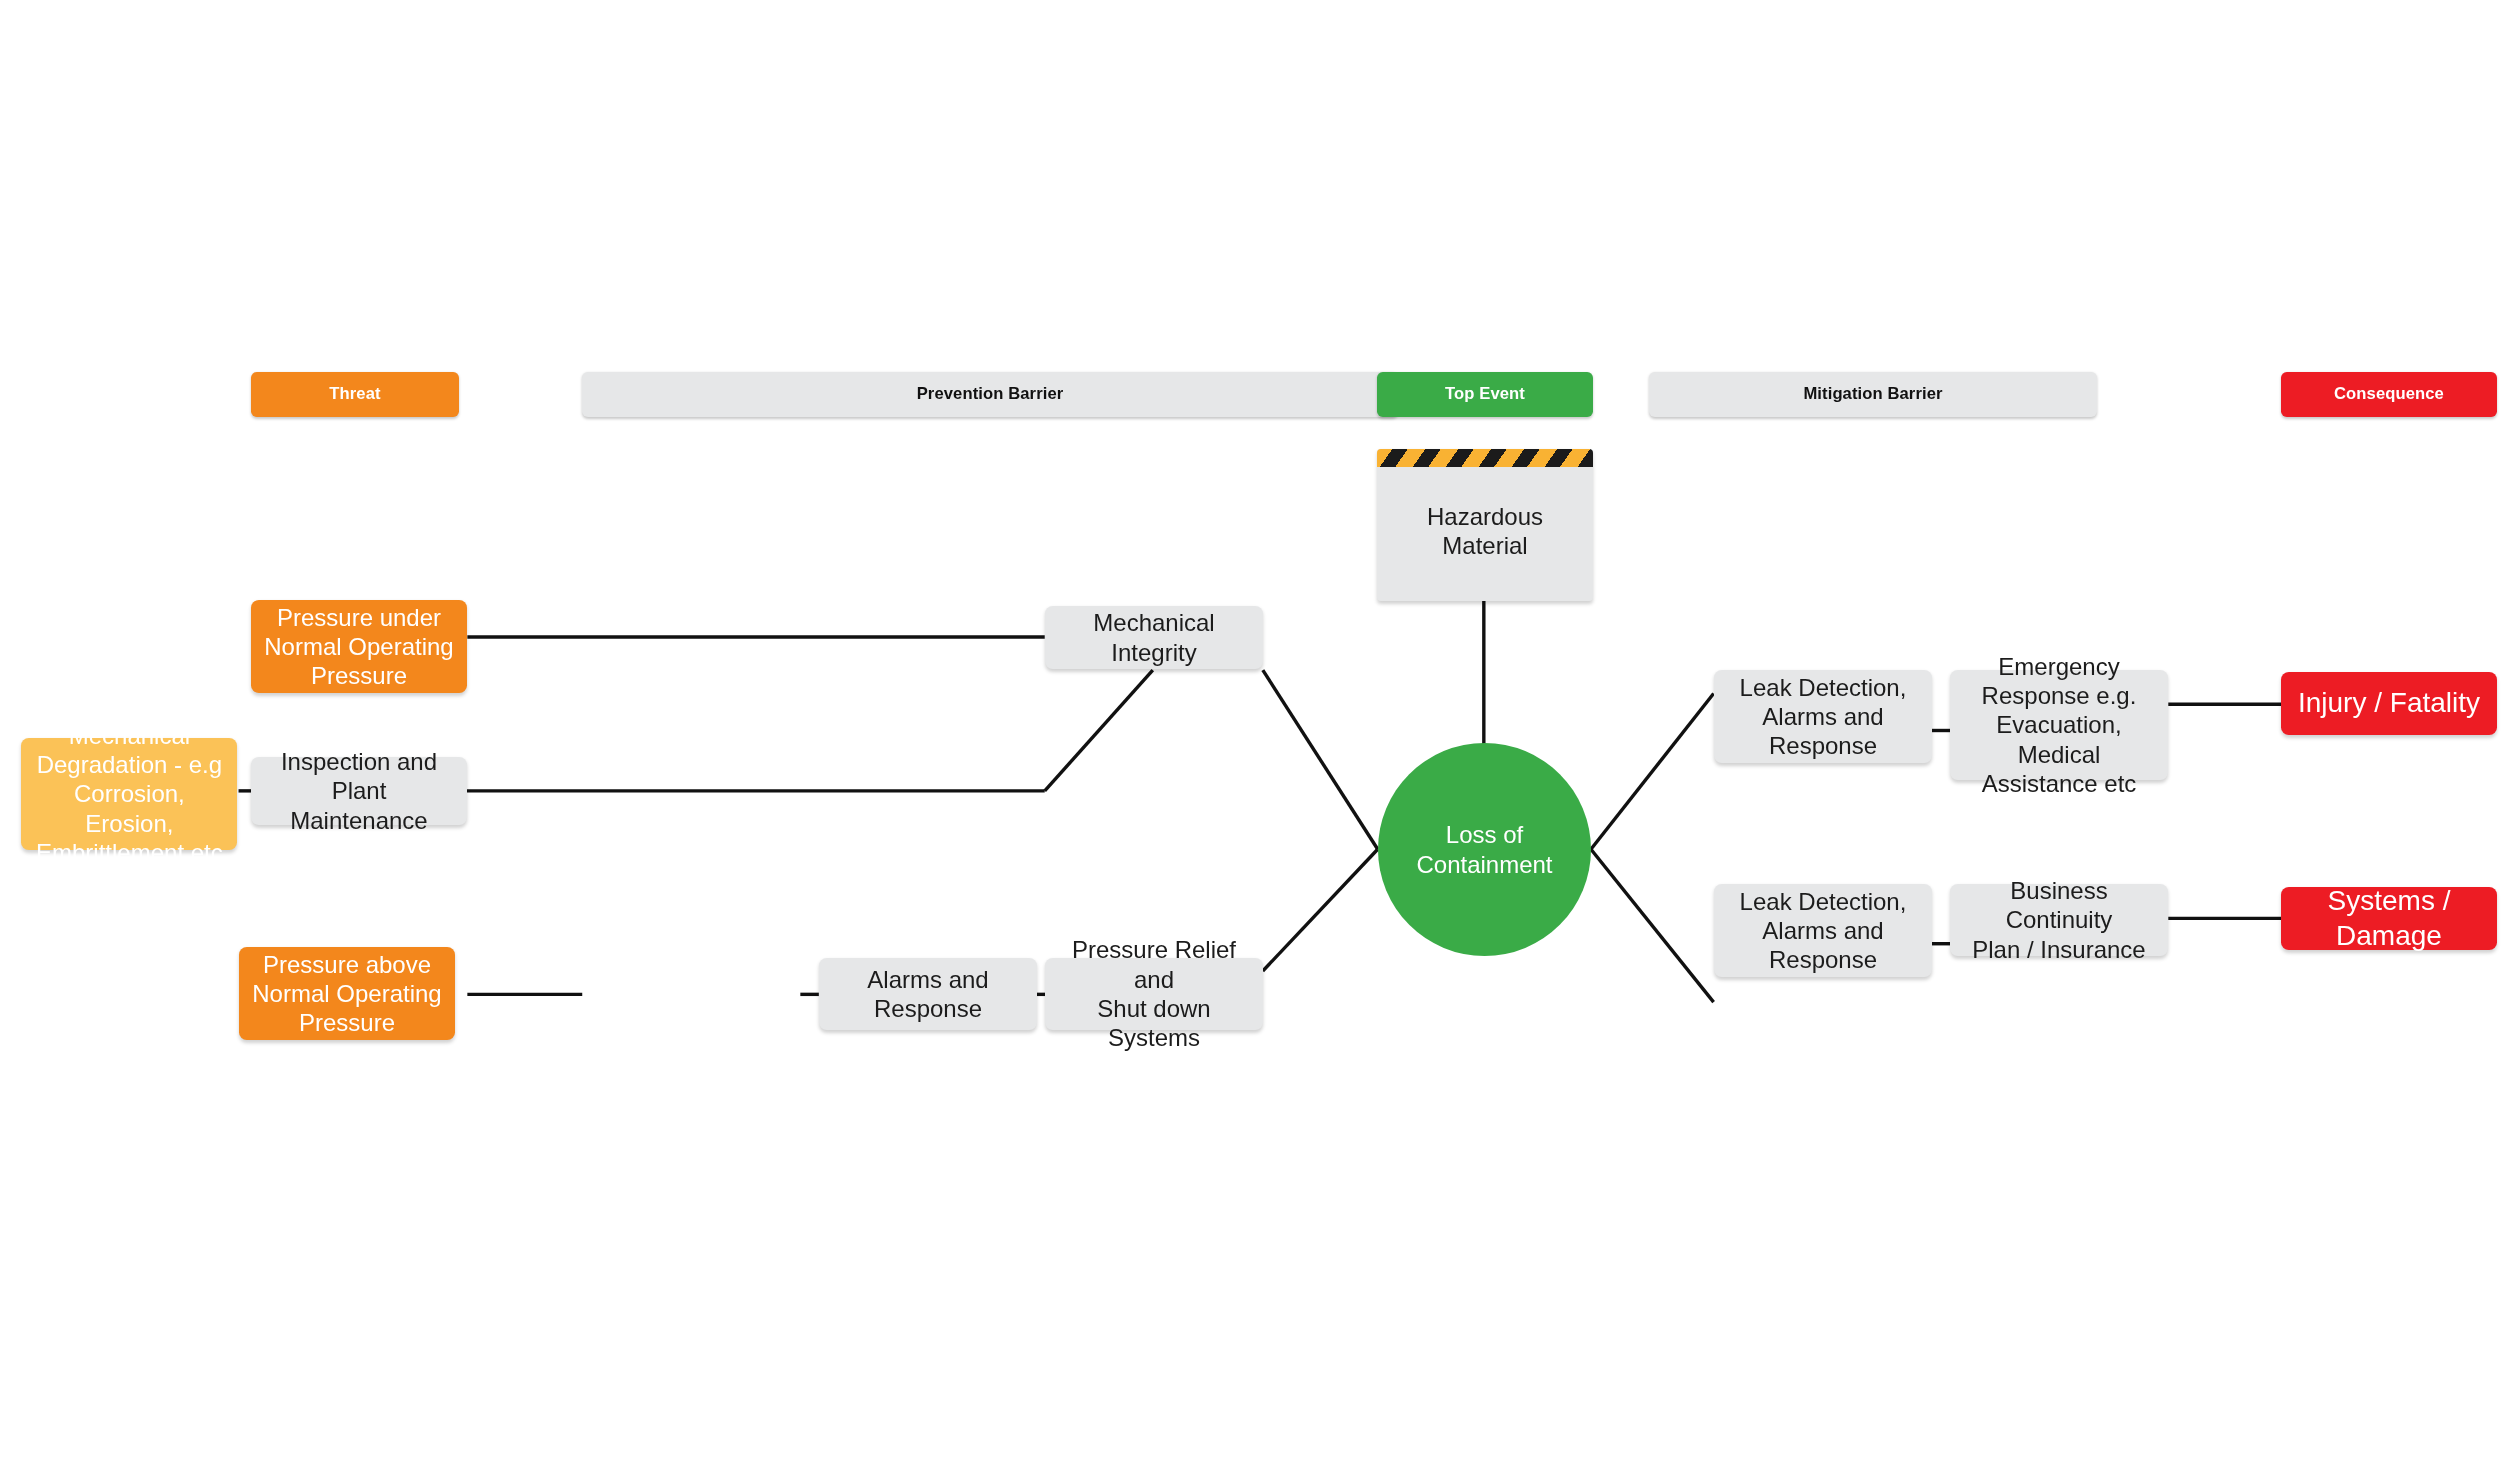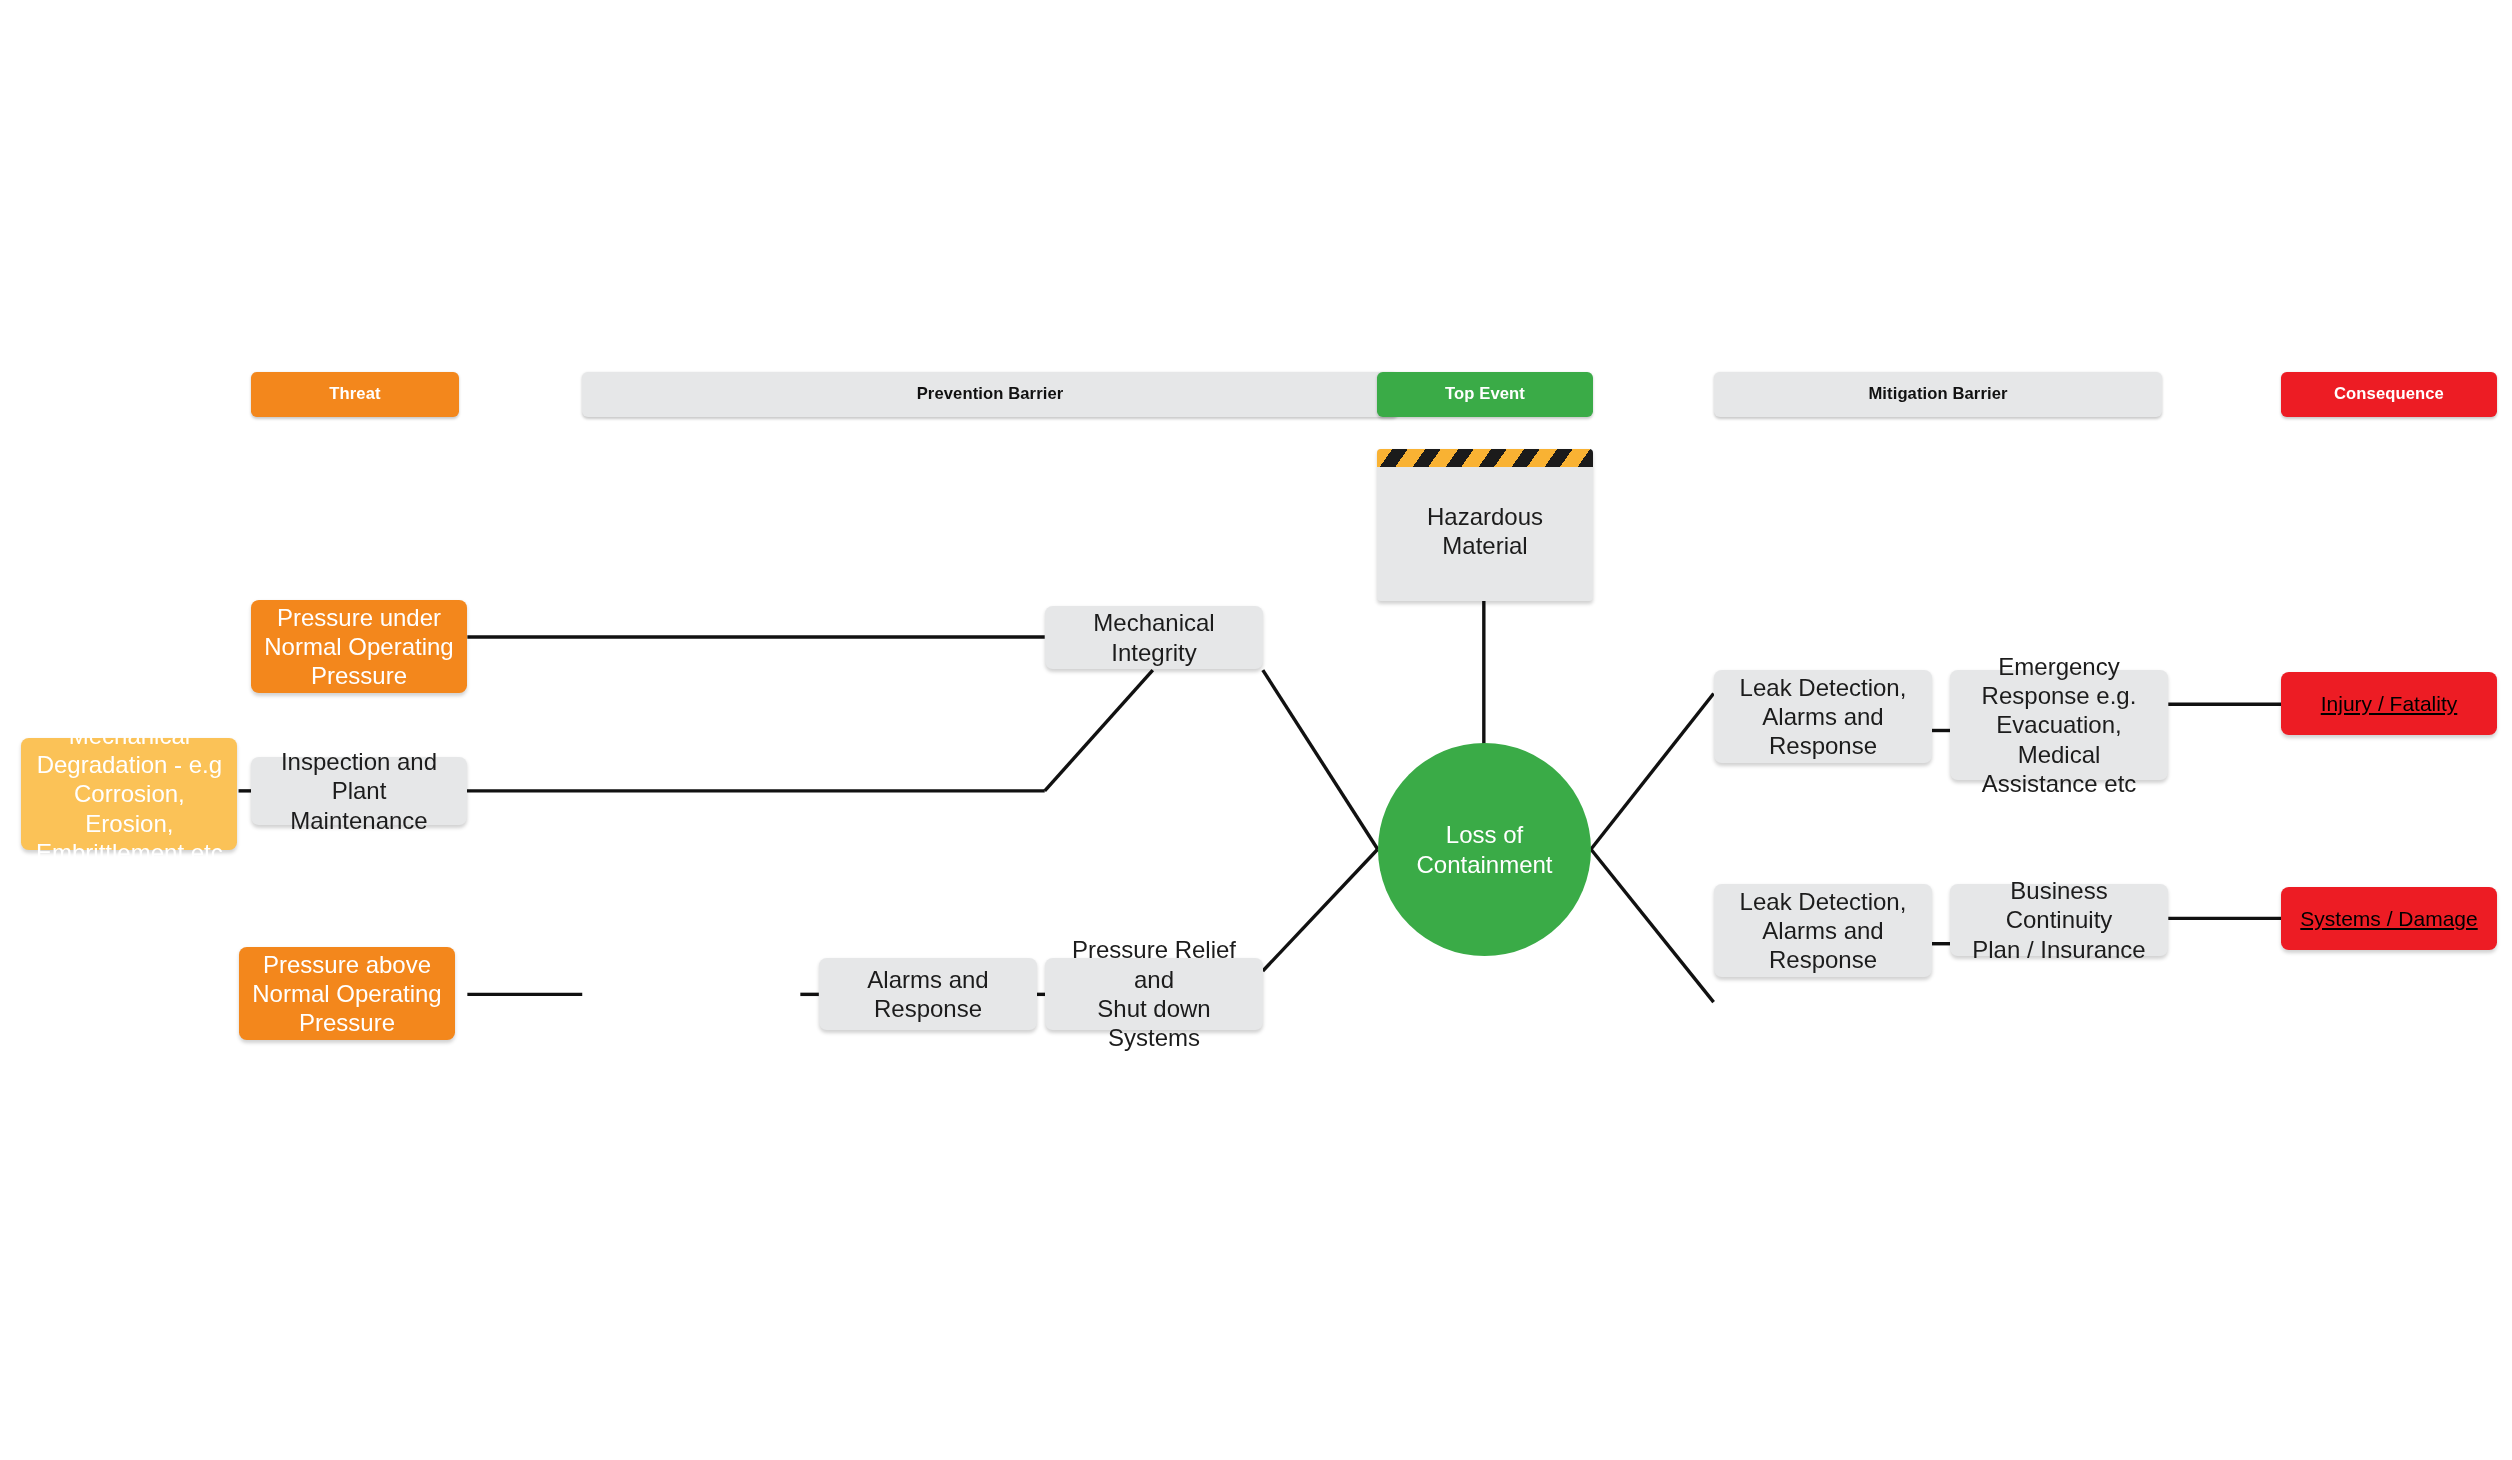--- a/index.html
+++ b/index.html
@@ -71,25 +71,24 @@
     box-shadow: 0 2.9px 3.9px rgba(0,0,0,0.18);
     padding: 3.9px 7.8px;
   }
   .threat.amber {
     background: #fbc257;
   }
 
   
   .consequence {
     background: #ed1c24;
-    color: #000000;
-    font-size: 21px;
+    color: #ffffff;
+    font-size: 28px;
     box-shadow: 0 2.9px 3.9px rgba(0,0,0,0.18);
     padding: 3.9px 7.8px;
-    text-decoration: underline;
   }
 
   
   .hazard {
     background: #e6e7e8;
     color: #1c1c1c;
     font-size: 24px;
     box-shadow: 0 2.9px 3.9px rgba(0,0,0,0.18);
     flex-direction: column;
     justify-content: center;
@@ -171,21 +170,21 @@
   </div>
 
   <div class="node legend legend-prevention" style="left:582px; top:372px; width:816px;">
     <span>Prevention Barrier</span>
   </div>
 
   <div class="node legend legend-topevent" style="left:1377px; top:372px; width:216px;">
     <span>Top Event</span>
   </div>
 
-  <div class="node legend legend-mitigation" style="left:1714px; top:372px; width:448px;">
+  <div class="node legend legend-mitigation" style="left:1649px; top:372px; width:448px;">
     <span>Mitigation Barrier</span>
   </div>
 
   <div class="node legend legend-consequence" style="left:2281px; top:372px; width:216px;">
     <span>Consequence</span>
   </div>
 
   <div class="node hazard" style="left:1377px; top:449px; width:216px; height:152px; position:absolute;">
     <div class="hazard-stripe"></div>
     <div class="hazard-label">

